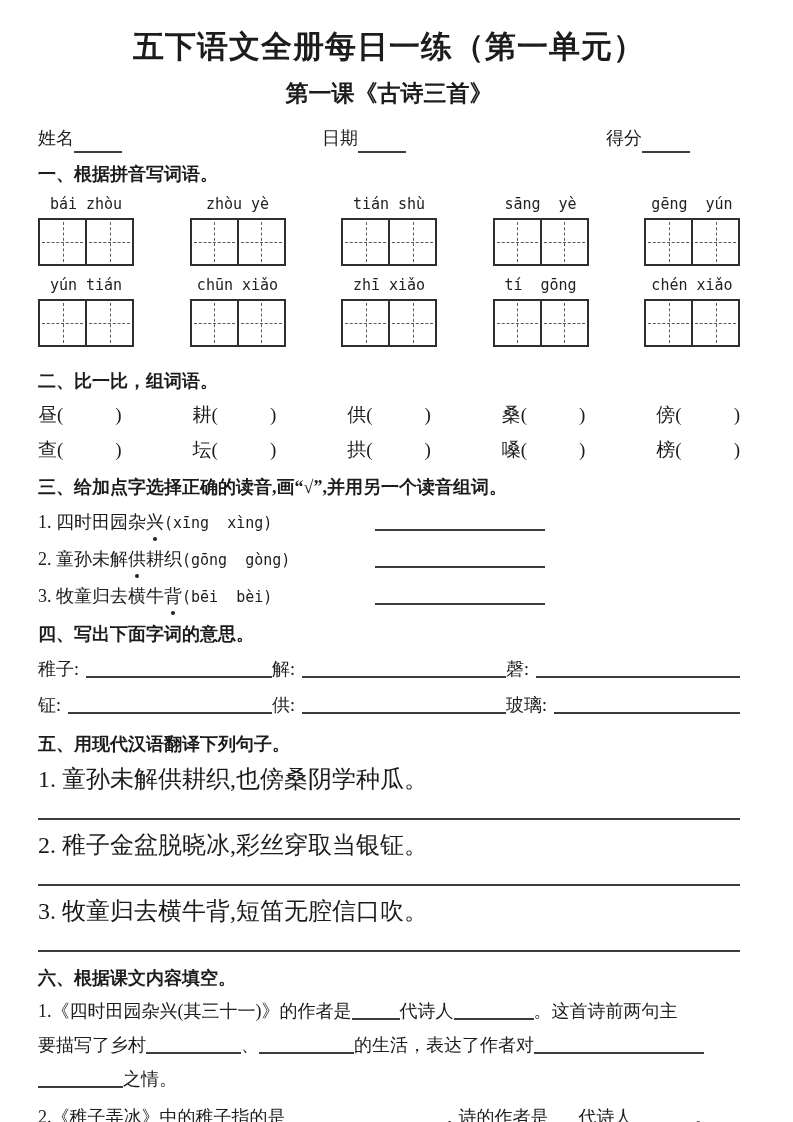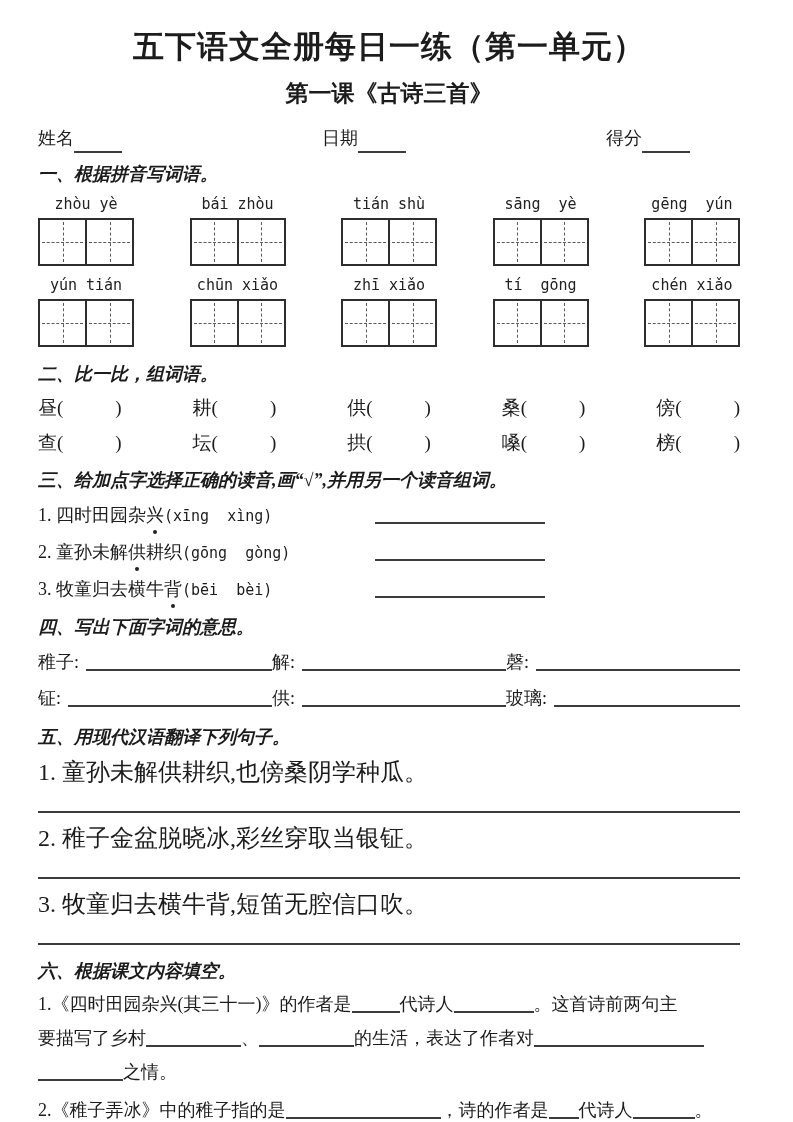--- a/index.html
+++ b/index.html
@@ -18,22 +18,22 @@
     text-align:center; font-family:"Liberation Sans", sans-serif;
     font-weight:bold; font-size:23px; line-height:30px; margin-top:10px;
   }
 
   .hdr-row { display:flex; justify-content:space-between; margin-top:18px; padding-right:50px; font-size:18px; }
   .hdr-item { display:flex; align-items:flex-end; }
   .blank { display:inline-block; height:16px; border-bottom:2px solid #3c3c3c; margin-bottom:-3px; }
   .w30{width:30px}.w48{width:48px}.w62{width:62px}.w80{width:80px}.w85{width:85px}
   .w95{width:95px}.w155{width:155px}.w170{width:170px}
 
-  .sec-heading { font-size:18px; font-weight:bold; line-height:24px;font-style:italic; }
-  .mt12{margin-top:12px}.mt14{margin-top:14px}.mt15{margin-top:15px}
+  .sec-heading { font-size:18px; font-weight:bold; line-height:24px; }
+  .mt12{margin-top:12px}.mt14{margin-top:14px}.mt15{margin-top:22px}
 
   
   .grid-row { display:flex; justify-content:space-between; margin-top:8px; }
   .grid-row.second { margin-top:9px; }
   .grid-unit { width:96px; text-align:center; }
   .pinyin { font-family:"DejaVu Sans Mono", monospace; font-size:15px; line-height:20px; white-space:pre; margin-bottom:4px; color:#222; }
   .tian-box { display:flex; height:48px; border:2px solid #2e2e2e; background:#fff; }
   .tian-cell { flex:1; position:relative; }
   .tian-cell + .tian-cell { border-left:2px solid #2e2e2e; }
   .tian-cell::before { content:""; position:absolute; left:50%; top:2px; bottom:2px; border-left:1.5px dashed #5a5a5a; }
@@ -84,28 +84,28 @@
       </div>
       <div class="hdr-item">
         <span>得分</span>
         <span class="blank w48"></span>
       </div>
     </div>
 
     <div class="sec-heading mt12">一、根据拼音写词语。</div>
     <div class="grid-row">
       <div class="grid-unit">
+        <div class="pinyin">bái zhòu</div>
+        <div class="tian-box">
+            <div class="tian-cell"></div>
+            <div class="tian-cell"></div>
+          </div>
+      </div>
+      <div class="grid-unit">
         <div class="pinyin">zhòu yè</div>
-        <div class="tian-box">
-            <div class="tian-cell"></div>
-            <div class="tian-cell"></div>
-          </div>
-      </div>
-      <div class="grid-unit">
-        <div class="pinyin">bái zhòu</div>
         <div class="tian-box">
             <div class="tian-cell"></div>
             <div class="tian-cell"></div>
           </div>
       </div>
       <div class="grid-unit">
         <div class="pinyin">tián shù</div>
         <div class="tian-box">
             <div class="tian-cell"></div>
             <div class="tian-cell"></div>

